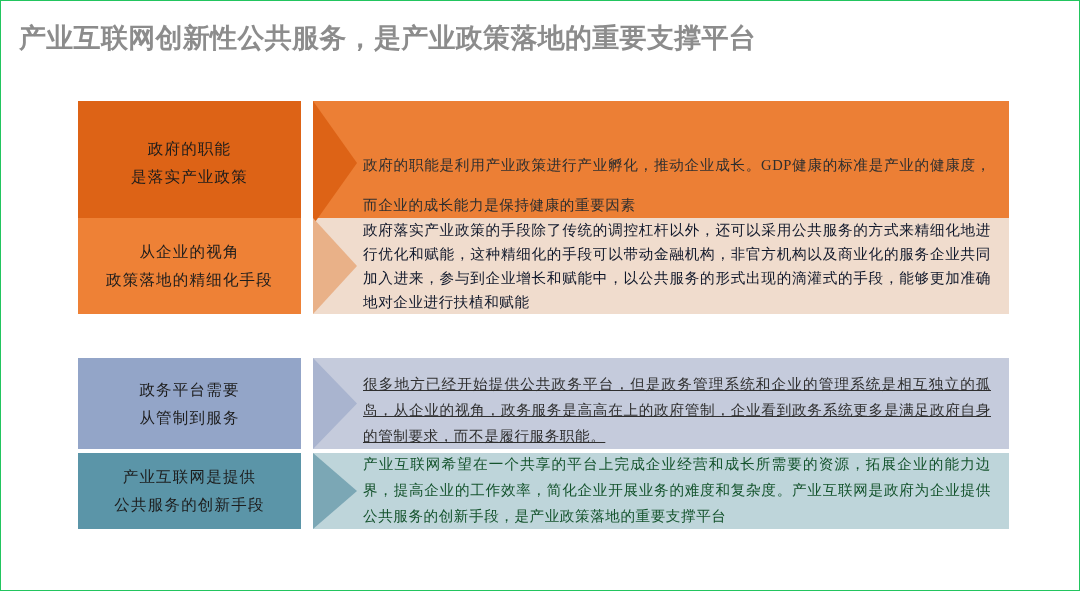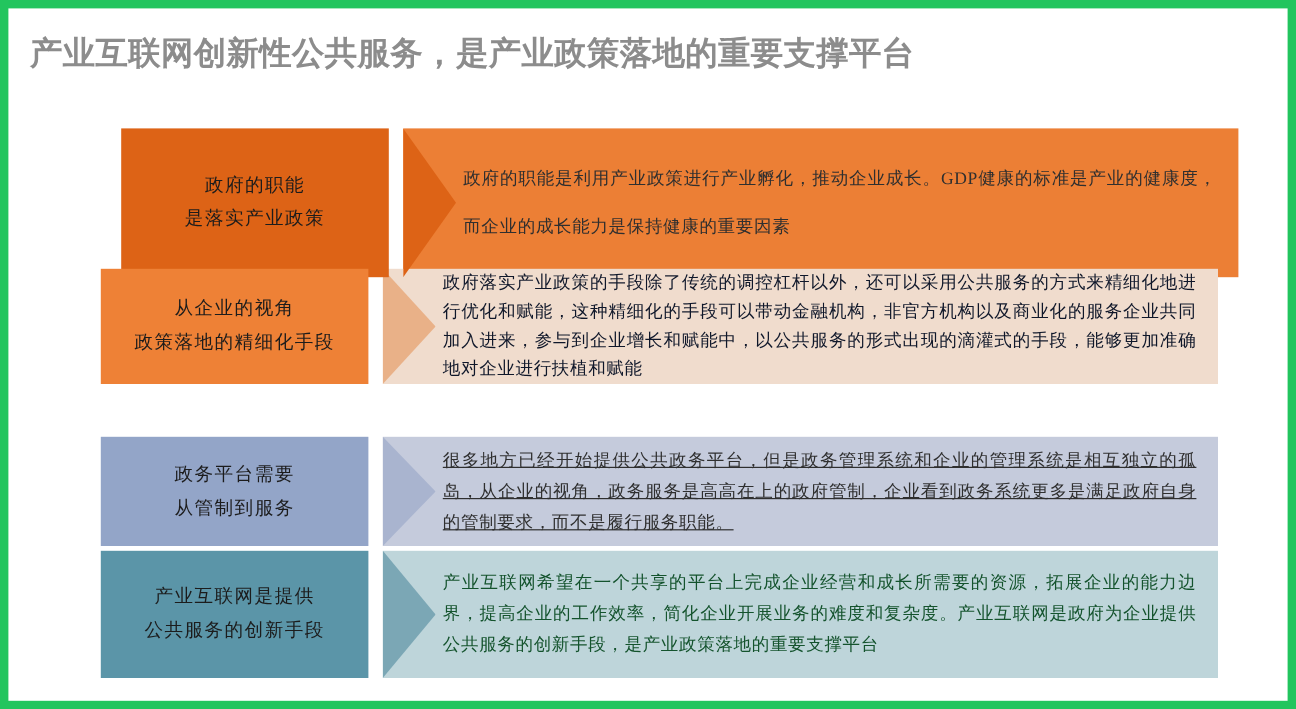--- a/index.html
+++ b/index.html
@@ -9,21 +9,21 @@
   }
   body {
     font-family: "Liberation Serif", "DejaVu Serif", serif;
   }
   #slide {
     position: relative;
     width: 1080px;
     height: 591px;
     background: #ffffff;
     box-sizing: border-box;
-    border: 7px solid #22c55e;
+    border: 1px solid #22c55e;
     overflow: hidden;
     padding-left: 32px;
   }
   #slide-title {
     position: absolute;
     left: 18px;
     top: 19px;
     font-family: "Liberation Sans", "DejaVu Sans", sans-serif;
     font-weight: bold;
     font-size: 27px;
@@ -81,37 +81,37 @@
     height: 100%;
   }
   .row-text {
     position: absolute;
     left: 285px;
     right: 18px;
     top: 0;
     height: 100%;
     display: flex;
     flex-direction: column;
-    justify-content: center;
+    justify-content: flex-end;
     color: #2f2f2f;
     font-size: 14.6px;
     line-height: 28px;
     letter-spacing: 0.55px;
     text-align: justify;
     font-family: "Liberation Serif", "DejaVu Serif", serif;
     z-index: 3;
   }
   .row-text p {
     margin: 0;
   }
   
-  #row-0 { top: 100px; height: 124px; margin-left: 17px; }
+  #row-0 { top: 100px; height: 124px; }
   #row-1 { top: 217px; height: 96px; }
   #row-2 { top: 357px; height: 91px; }
-  #row-3 { top: 452px; height: 106px; }
+  #row-3 { top: 452px; height: 76px; }
 
   
   #row-0 .row-text { line-height: 40px; }
   #row-1 .row-text { line-height: 24px; }
   #row-2 .row-text { line-height: 26px; }
   #row-3 .row-text { line-height: 26px; }
 </style>
 </head>
 <body>
 

